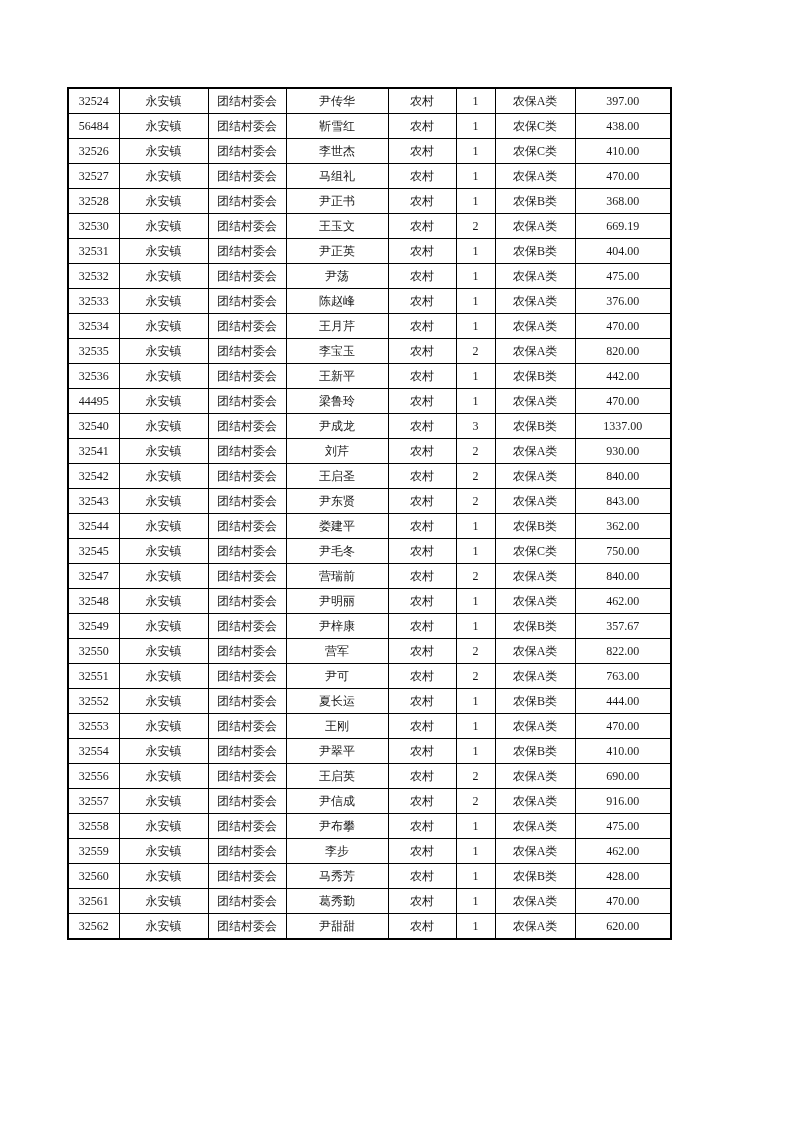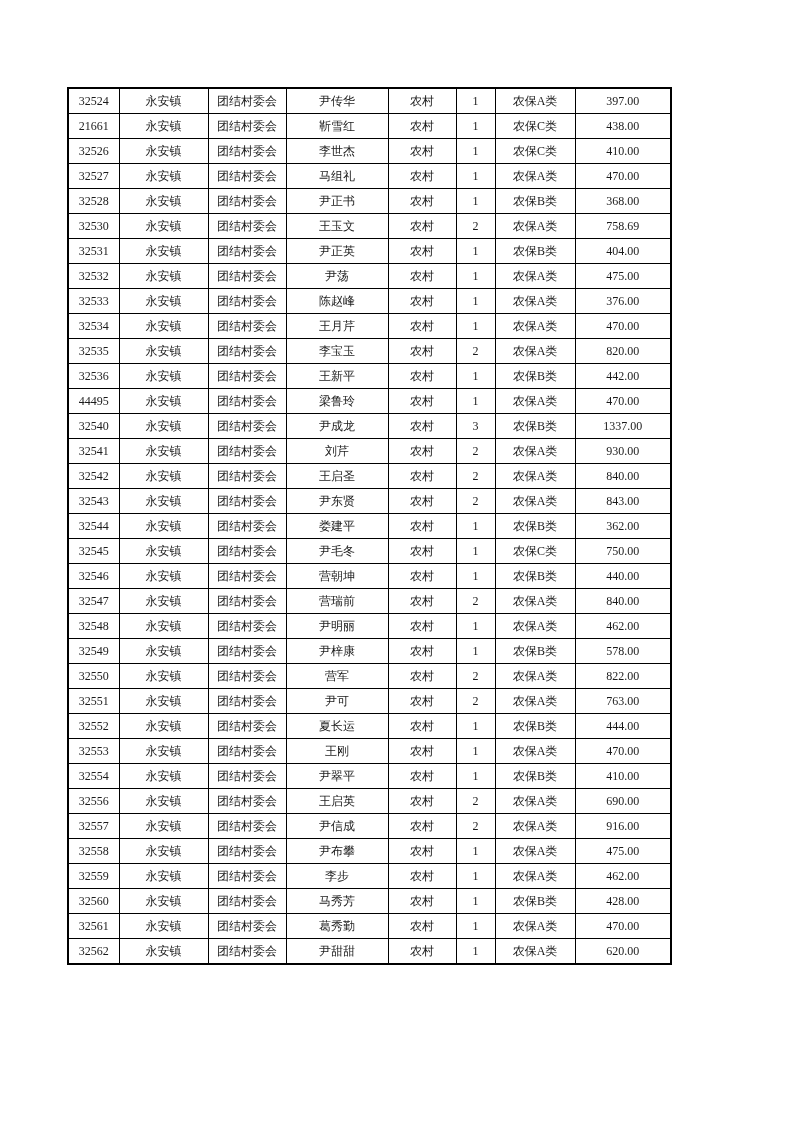--- a/index.html
+++ b/index.html
@@ -59,21 +59,21 @@
           <td>32524</td>
           <td>永安镇</td>
           <td>团结村委会</td>
           <td>尹传华</td>
           <td>农村</td>
           <td>1</td>
           <td>农保A类</td>
           <td>397.00</td>
         </tr>
         <tr>
-          <td>21661</td>
+          <td>56484</td>
           <td>永安镇</td>
           <td>团结村委会</td>
           <td>靳雪红</td>
           <td>农村</td>
           <td>1</td>
           <td>农保C类</td>
           <td>438.00</td>
         </tr>
         <tr>
           <td>32526</td>
@@ -106,21 +106,21 @@
           <td>368.00</td>
         </tr>
         <tr>
           <td>32530</td>
           <td>永安镇</td>
           <td>团结村委会</td>
           <td>王玉文</td>
           <td>农村</td>
           <td>2</td>
           <td>农保A类</td>
-          <td>758.69</td>
+          <td>669.19</td>
         </tr>
         <tr>
           <td>32531</td>
           <td>永安镇</td>
           <td>团结村委会</td>
           <td>尹正英</td>
           <td>农村</td>
           <td>1</td>
           <td>农保B类</td>
           <td>404.00</td>
@@ -239,30 +239,20 @@
           <td>32545</td>
           <td>永安镇</td>
           <td>团结村委会</td>
           <td>尹毛冬</td>
           <td>农村</td>
           <td>1</td>
           <td>农保C类</td>
           <td>750.00</td>
         </tr>
         <tr>
-          <td>32546</td>
-          <td>永安镇</td>
-          <td>团结村委会</td>
-          <td>营朝坤</td>
-          <td>农村</td>
-          <td>1</td>
-          <td>农保B类</td>
-          <td>440.00</td>
-        </tr>
-        <tr>
           <td>32547</td>
           <td>永安镇</td>
           <td>团结村委会</td>
           <td>营瑞前</td>
           <td>农村</td>
           <td>2</td>
           <td>农保A类</td>
           <td>840.00</td>
         </tr>
         <tr>
@@ -276,21 +266,21 @@
           <td>462.00</td>
         </tr>
         <tr>
           <td>32549</td>
           <td>永安镇</td>
           <td>团结村委会</td>
           <td>尹梓康</td>
           <td>农村</td>
           <td>1</td>
           <td>农保B类</td>
-          <td>578.00</td>
+          <td>357.67</td>
         </tr>
         <tr>
           <td>32550</td>
           <td>永安镇</td>
           <td>团结村委会</td>
           <td>营军</td>
           <td>农村</td>
           <td>2</td>
           <td>农保A类</td>
           <td>822.00</td>

